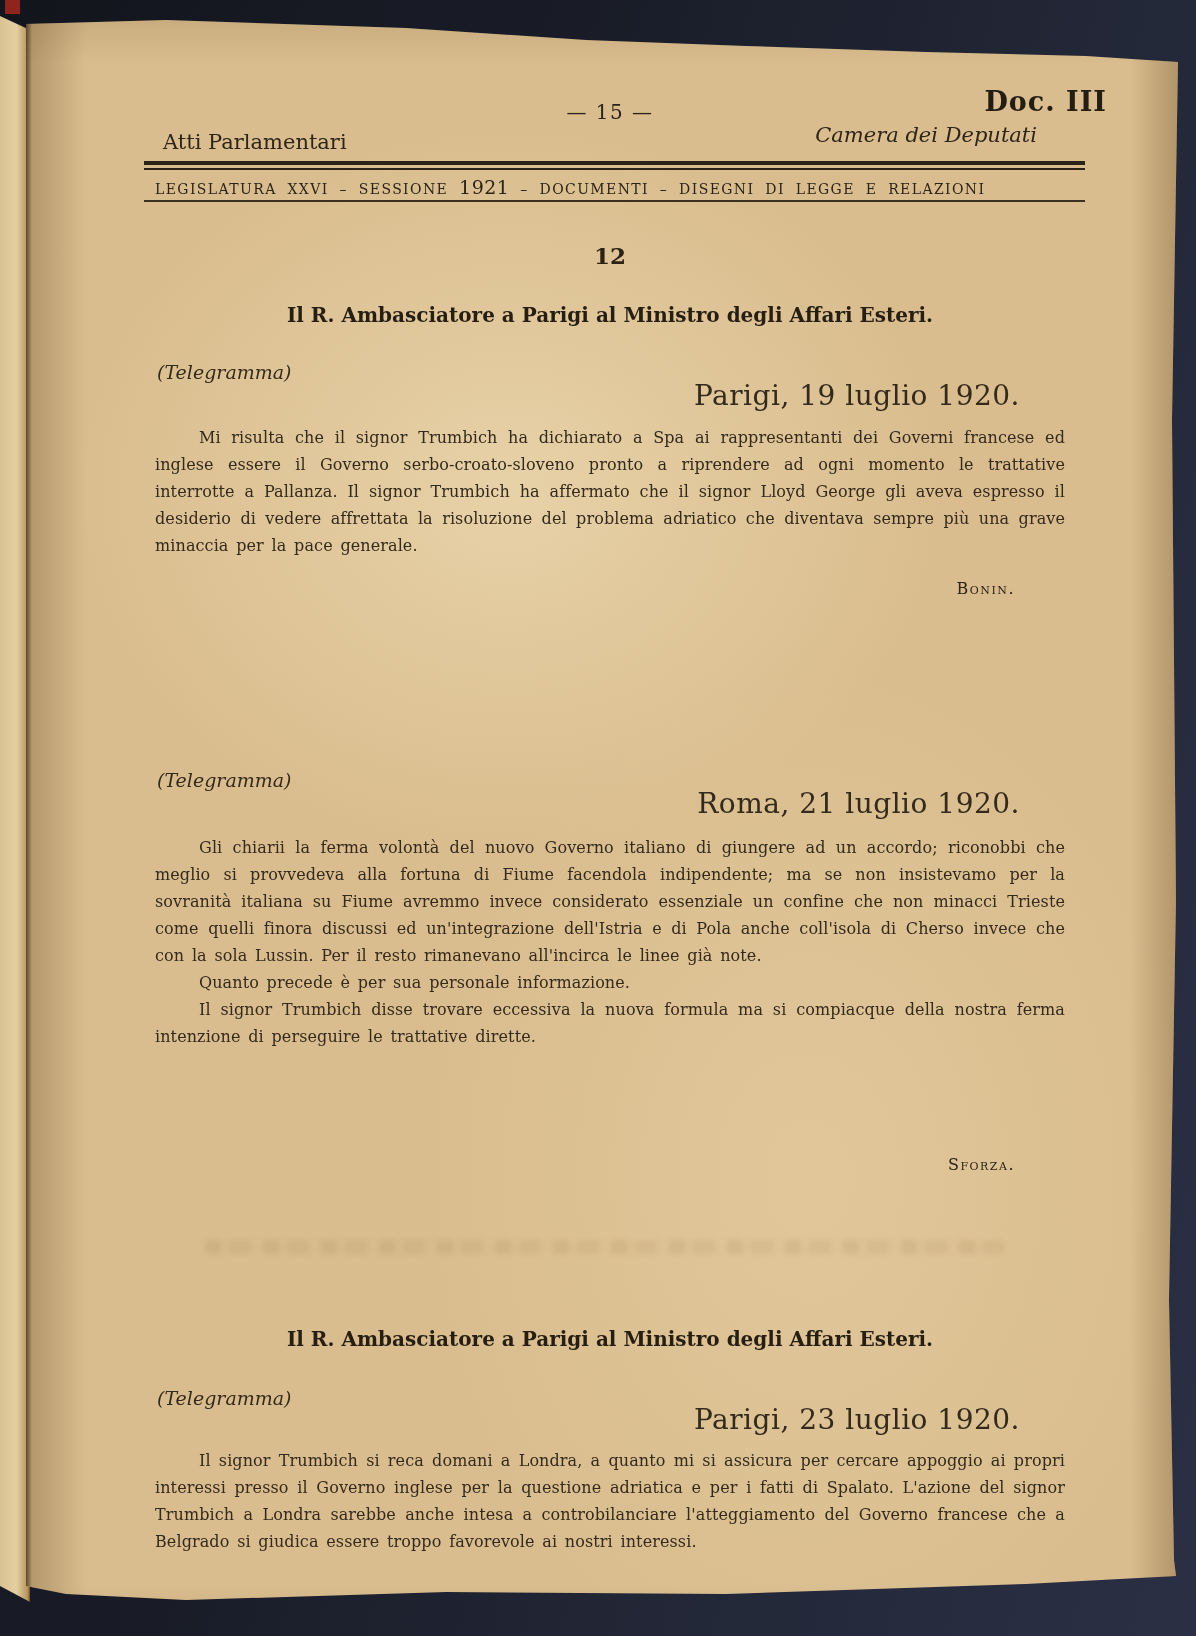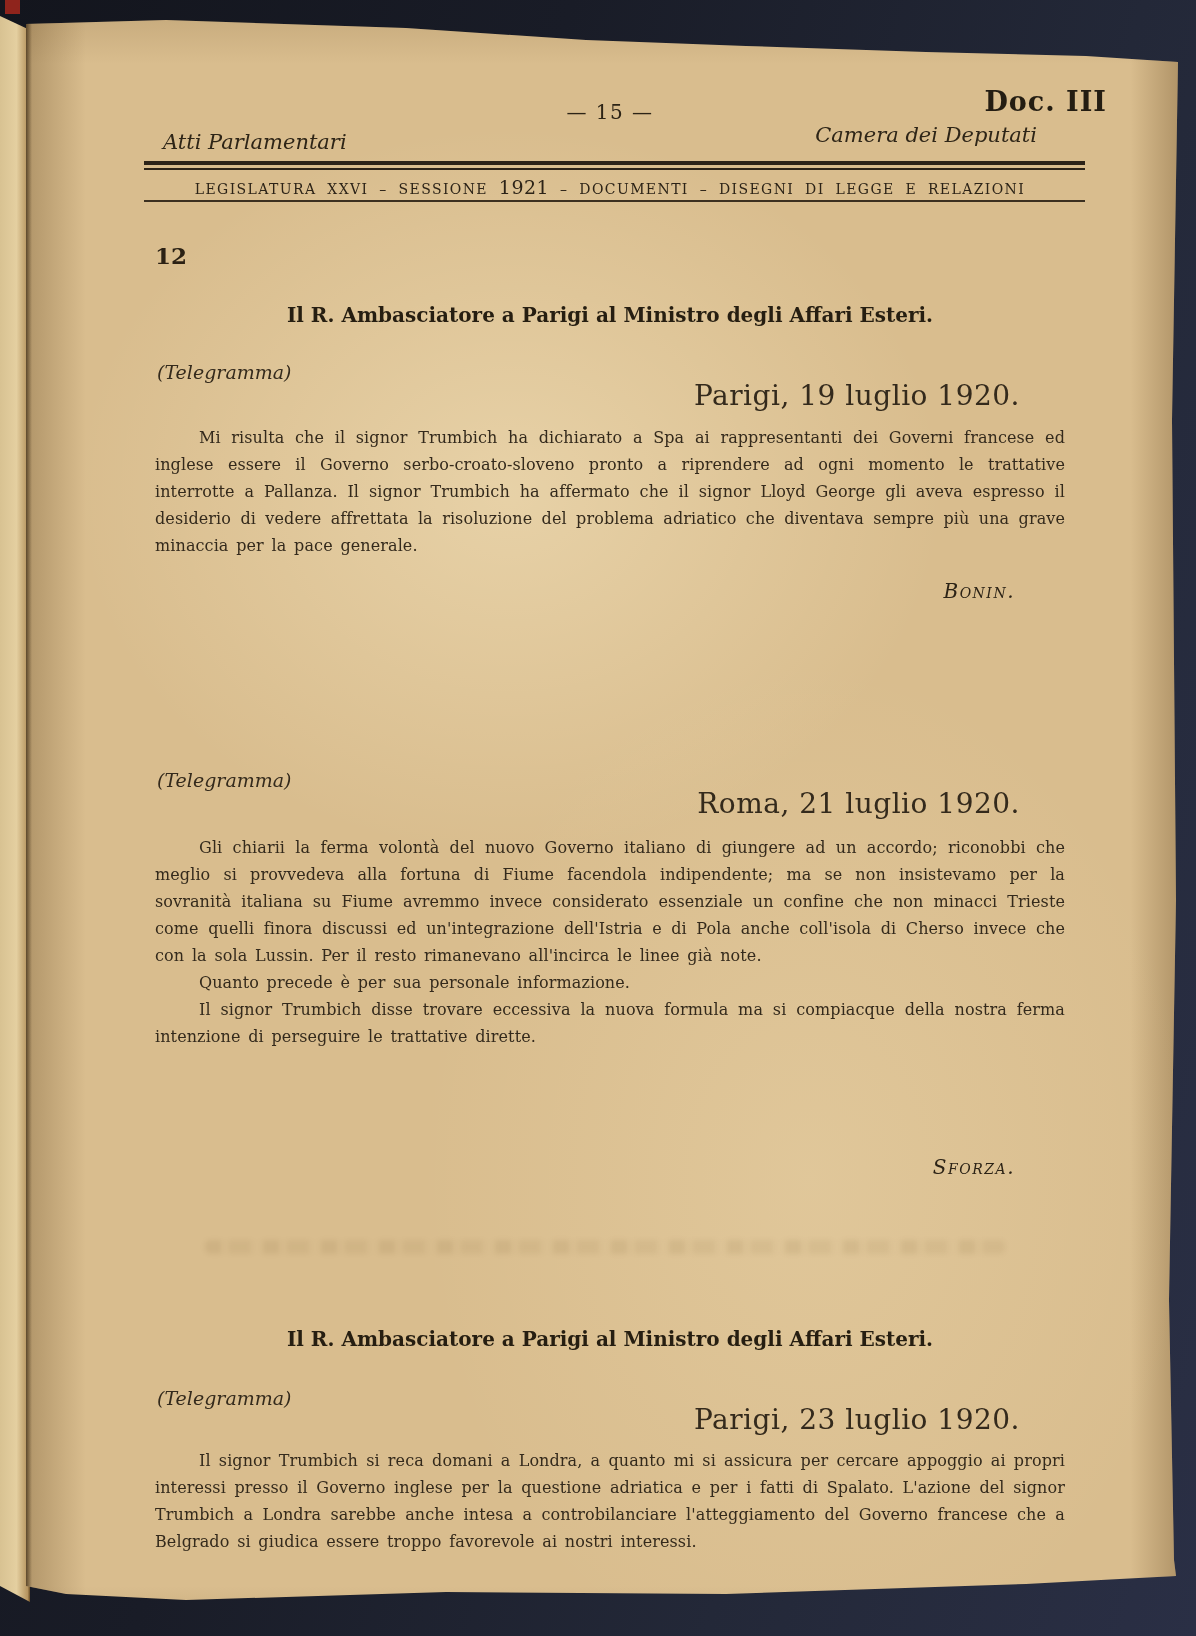--- a/index.html
+++ b/index.html
@@ -53,46 +53,46 @@
 
   
   .content {
     position: absolute; left: 129px; top: 0; width: 910px; height: 100%;
     color: #342a1c;
   }
   .content > * { position: absolute; }
 
   .pgnum   { top: 100px; width: 100%; text-align: center; font-size: 20px; letter-spacing: 1.5px; color: #2d2416; }
   .doclabel{ top: 86px; right: -42px; font-size: 27px; font-weight: bold; color: #241d12; letter-spacing: 1px; }
-  .hleft   { top: 130px; left: 8px;  font-style: italic; font-size: 21px; color: #2e2517; }
+  .hleft   { top: 130px; left: 8px;  font-size: 21px; color: #2e2517; }
   .hright  { top: 123px; right: 28px; font-style: italic; font-size: 21px; color: #2e2517; }
 
   .rule2 {
     top: 161px; left: -11px; right: -20px; height: 9px;
     border-top: 4px solid #2c2318; border-bottom: 2px solid #2c2318;
   }
   .legline {
-    top: 176px; width: 100%; text-align: center;
+    top: 176px; width: 100%; 
     font-size: 14px; letter-spacing: 1.4px; word-spacing: 5px; color: #2c2317;
     white-space: nowrap;
   }
   .legline .year { font-size: 19px; letter-spacing: 0.5px; }
   .rule1 { top: 200px; left: -11px; right: -20px; border-top: 2px solid #3c3020; }
 
-  .num   { width: 100%; text-align: left; font-size: 23px; font-weight: bold; color: #2b2114; }
+  .num   { width: 100%; text-align: center; font-size: 23px; font-weight: bold; color: #2b2114; }
   .title { width: 100%; text-align: center; font-size: 20px; font-weight: bold; color: #261e11; }
   .tel   { left: 2px; font-style: italic; font-size: 19px; }
   .date  { font-size: 28px; letter-spacing: 0.5px; }
   .bodytext {
     left: 0; right: 0;
     font-size: 16px; line-height: 27px; text-align: justify;
     word-spacing: 2.5px; letter-spacing: 0.1px;
   }
   .bodytext p { margin: 0; text-indent: 44px; }
-  .sig   { font-variant: small-caps; font-size: 20px; letter-spacing: 1.5px; color: #2c2316; font-style: italic; }
+  .sig   { font-variant: small-caps; font-size: 16px; letter-spacing: 1.5px; color: #2c2316; }
 
   
   .s12-num   { top: 242px; }
   .s12-title { top: 303px; }
   .s12-tel   { top: 361px; }
   .s12-date  { top: 379px; right: 45px; }
   .s12-body  { top: 424px; }
   .s12-sig   { top: 579px; right: 50px; }
 
   .s13-num   { top: 648px; }

